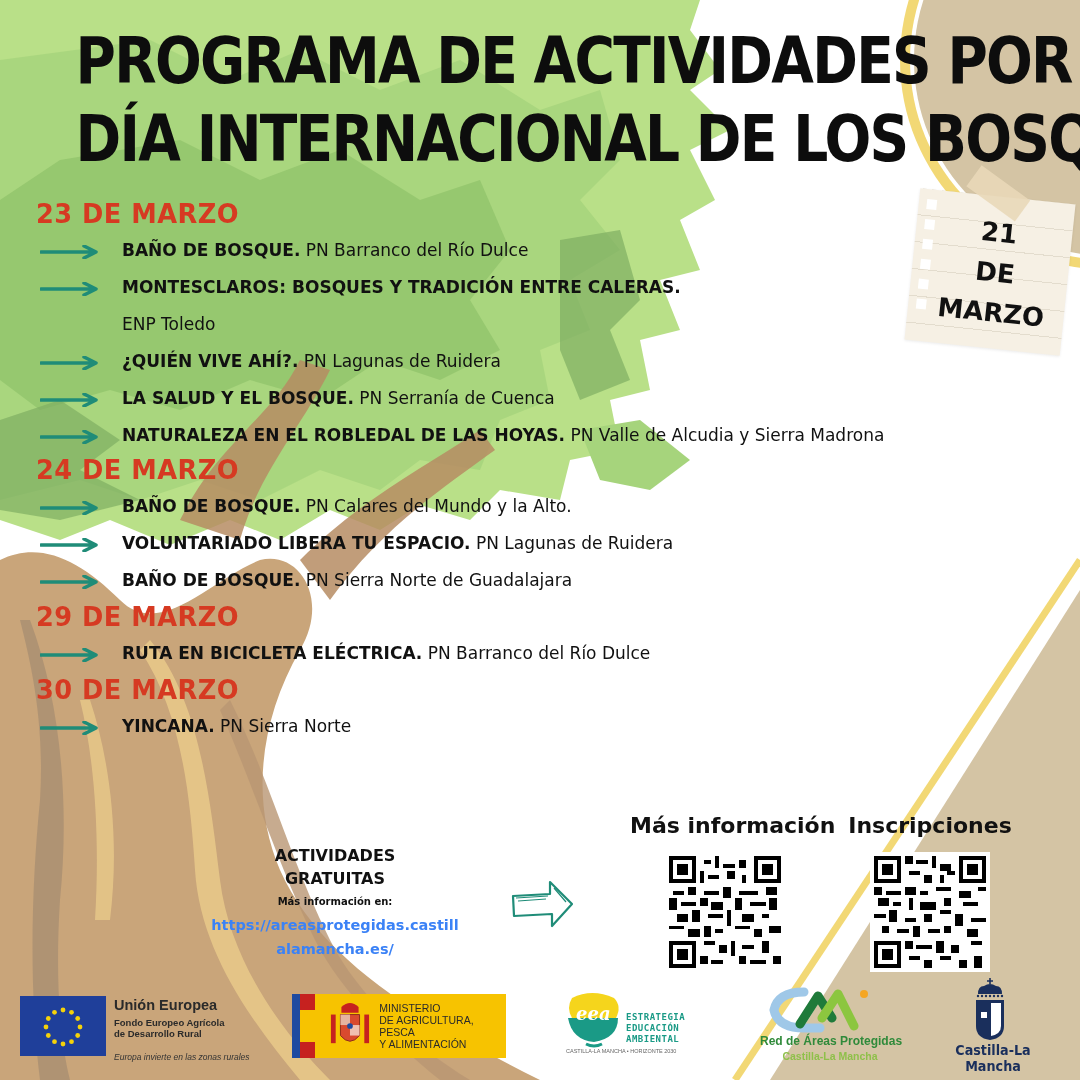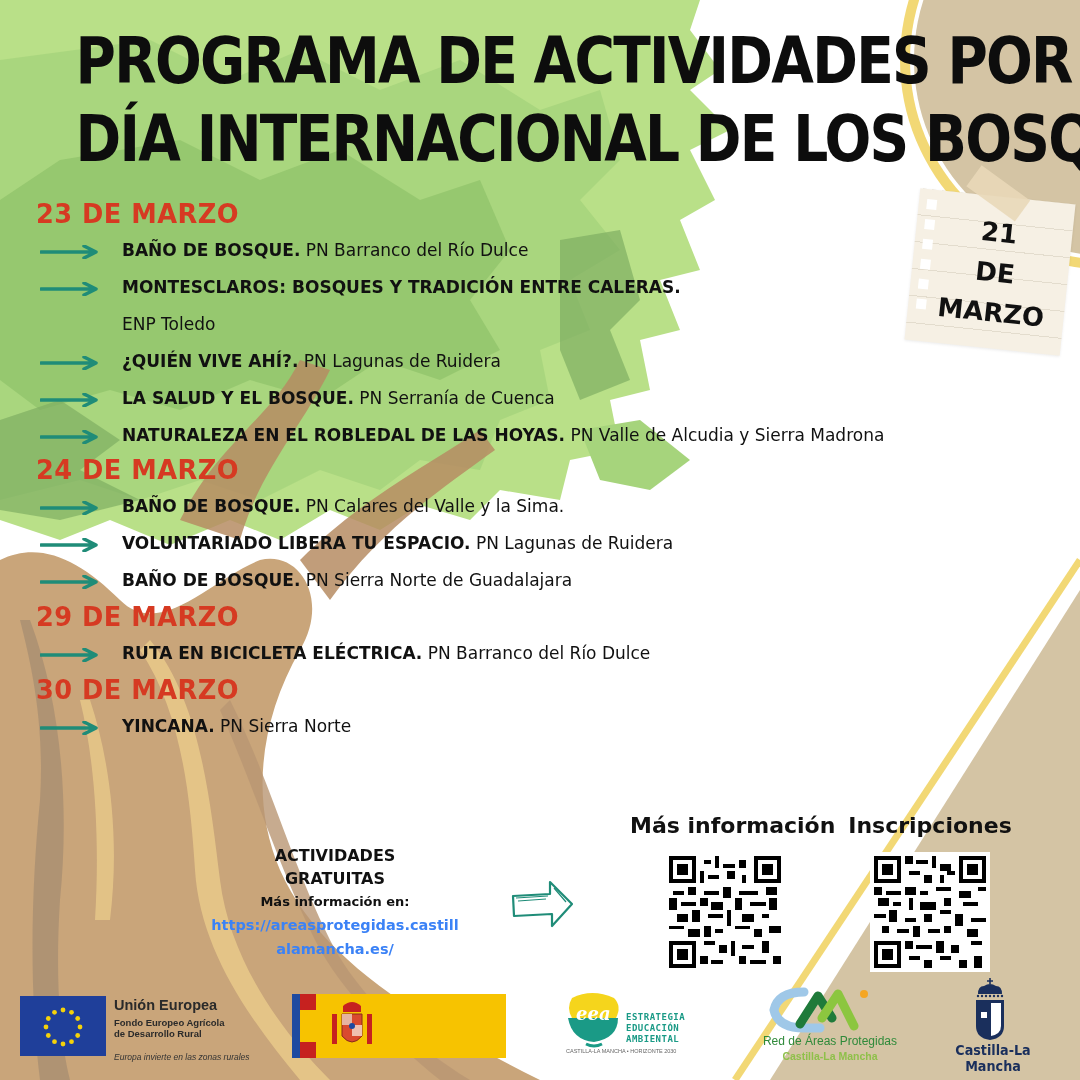--- a/index.html
+++ b/index.html
@@ -50,21 +50,21 @@
   .note .note-text {
     position: absolute; left: 18px; top: 16px; width: 130px; text-align: center;
     font-weight: 900; font-size: 26px; line-height: 40px; color: #111;
   }
 
   
   .free-box {
     position: absolute; left: 196px; top: 844px; width: 278px; z-index: 2; text-align: center;
   }
   .free-box .free-title { font-weight: bold; font-size: 16px; line-height: 23px; }
-  .free-box .more-label { font-weight: bold; font-size: 13px; line-height: 23px; }
+  .free-box .more-label { font-weight: bold; font-size: 10px; line-height: 23px; }
   .free-box .url { font-weight: bold; font-size: 14.5px; line-height: 24px; color: #3b82f6; text-decoration: none; display: block; word-break: break-all; padding: 0 12px; }
 
   .big-arrow { position: absolute; left: 510px; top: 878px; width: 66px; height: 52px; z-index: 2; }
 
   .qr-block { position: absolute; z-index: 2; text-align: center; }
   .qr-block .qr-label { font-weight: bold; font-size: 22px; line-height: 24px; white-space: nowrap; }
   .qr-block .qr { margin: 14px auto 0; width: 120px; height: 120px; background: #fff; padding: 4px; }
   .qr-info { left: 630px; top: 814px; width: 190px; }
   .qr-insc { left: 842px; top: 814px; width: 176px; }
 
@@ -84,21 +84,21 @@
   .logo-min .stripes .y { flex: 2; background: #f7c300; }
   .logo-min .blue { width: 8px; height: 64px; background: #1e4aa0; position: absolute; left: 0; top: 0; }
   .logo-min .shield { width: 44px; height: 52px; margin-left: 14px; }
   .logo-min .min-text { font-family: "Liberation Sans", sans-serif; font-size: 10.5px; line-height: 12px; color: #2a2a2a; margin-left: 8px; }
 
   .logo-eea { left: 562px; top: 988px; width: 130px; height: 70px; }
   .logo-eea .eea-text { position: absolute; left: 64px; top: 24px; font-family: "DejaVu Sans Mono", monospace; font-weight: bold; font-size: 9px; line-height: 11px; color: #1a9a86; letter-spacing: 0.5px; }
   .logo-eea .eea-foot { position: absolute; left: 4px; top: 60px; font-family: "Liberation Sans", sans-serif; font-size: 5.5px; color: #666; white-space: nowrap; }
 
   .logo-red { left: 760px; top: 984px; width: 140px; height: 80px; }
-  .logo-red .red-title { position: absolute; left: 0; top: 50px; width: 140px; text-align: center; font-family: "Liberation Sans", sans-serif; font-weight: normal; font-size: 12px; color: #2f8a3a; white-space: nowrap; }
+  .logo-red .red-title { position: absolute; left: 0; top: 50px; width: 140px; text-align: center; font-family: "Liberation Sans", sans-serif; font-weight: bold; font-size: 12px; color: #2f8a3a; white-space: nowrap; }
   .logo-red .red-sub { position: absolute; left: 0; top: 66px; width: 140px; text-align: center; font-family: "Liberation Sans", sans-serif; font-weight: bold; font-size: 10.5px; color: #8fc04a; }
 
   .logo-clm { left: 918px; top: 976px; width: 150px; height: 90px; }
   .logo-clm .clm-text { position: absolute; left: 0; top: 66px; width: 150px; text-align: center; font-family: "DejaVu Sans", sans-serif; font-weight: bold; font-size: 14.5px; color: #1a2f5c; transform: scaleX(0.88); }
 </style>
 </head>
 <body>
 
 <div class="bg">
   <svg width="1080" height="1080" viewBox="0 0 1080 1080">
@@ -191,21 +191,21 @@
     <span class="name">NATURALEZA EN EL ROBLEDAL DE LAS HOYAS.</span>
     <span class="place">PN Valle de Alcudia y Sierra Madrona</span>
   </div>
 
   <div class="day-heading" style="margin-top:-2px;">24 DE MARZO</div>
   <div class="activity">
     <svg class="arrow" viewBox="0 0 60 14">
         <path d="M1,7 H54 M44,1 L56,7 L44,13" stroke="#1f8c78" stroke-width="3.5" fill="none" stroke-linecap="round" stroke-linejoin="round"></path>
       </svg>
     <span class="name">BAÑO DE BOSQUE.</span>
-    <span class="place">PN Calares del Valle y la Sima.</span>
+    <span class="place">PN Calares del Mundo y la Alto.</span>
   </div>
   <div class="activity">
     <svg class="arrow" viewBox="0 0 60 14">
         <path d="M1,7 H54 M44,1 L56,7 L44,13" stroke="#1f8c78" stroke-width="3.5" fill="none" stroke-linecap="round" stroke-linejoin="round"></path>
       </svg>
     <span class="name">VOLUNTARIADO LIBERA TU ESPACIO.</span>
     <span class="place">PN Lagunas de Ruidera</span>
   </div>
   <div class="activity">
     <svg class="arrow" viewBox="0 0 60 14">
@@ -409,20 +409,25 @@
     </div>
   <svg class="shield" viewBox="0 0 44 52">
     <rect x="2" y="14" width="5" height="30" fill="#c6211f"></rect>
       <rect x="37" y="14" width="5" height="30" fill="#c6211f"></rect>
     <path d="M12,14 H32 V36 Q22,48 12,36 Z" fill="#d94a2f" stroke="#8a2a1a" stroke-width="1"></path>
     <rect x="12" y="14" width="10" height="11" fill="#e6b3a0"></rect>
       <rect x="22" y="25" width="10" height="11" fill="#f0c0b0"></rect>
     <path d="M13,6 Q22,-2 31,6 L31,12 L13,12 Z" fill="#c6211f"></path>
     <circle cx="22" cy="26" r="3" fill="#1e4aa0"></circle>
   </svg>
+  <div class="min-text">
+    <div>MINISTERIO</div>
+    <div>DE AGRICULTURA, PESCA</div>
+    <div>Y ALIMENTACIÓN</div>
+  </div>
 </div>
 
 <div class="logo logo-eea">
   <svg width="64" height="60" viewBox="0 0 64 60" style="position:absolute;left:0;top:0;">
     <path d="M10,10 Q30,0 52,10 Q60,18 54,30 L10,30 Q4,20 10,10 Z" fill="#f5d51c"></path>
     <path d="M6,30 H56 Q56,50 32,54 Q10,52 6,30 Z" fill="#1a9a86"></path>
     <path d="M24,56 Q32,60 40,56" stroke="#1a9a86" stroke-width="3" fill="none"></path>
     <text x="14" y="32" font-family="DejaVu Serif, serif" font-style="italic" font-weight="bold" font-size="18" fill="#ffffff">eea</text>
   </svg>
   <div class="eea-text">

